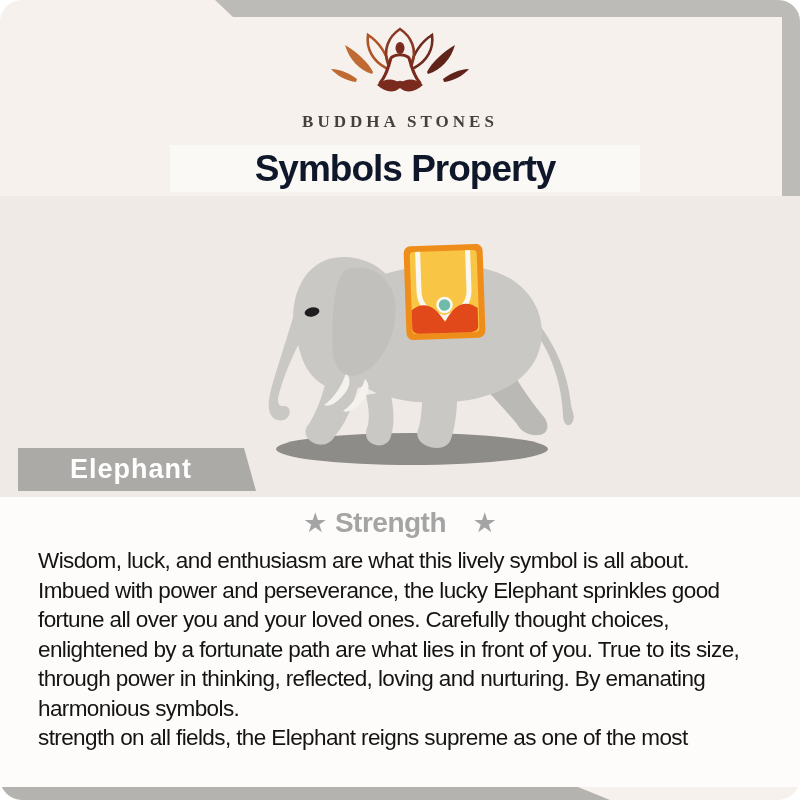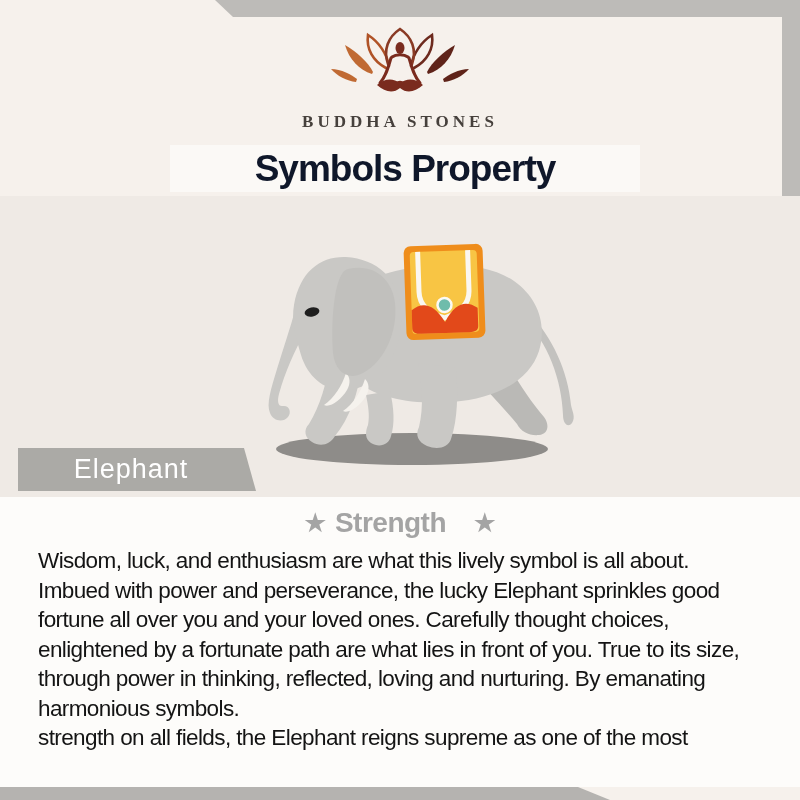--- a/index.html
+++ b/index.html
@@ -2,20 +2,21 @@
 <html><head>
 <meta charset="utf-8">
 <style>
   html,body { margin:0; padding:0; }
   .page {
     position: relative;
     width: 800px; height: 800px;
     background: #f6f1ec;
     overflow: hidden;
     font-family: "Liberation Sans", sans-serif;
+    border-radius: 22px;
   }
   .abs { position: absolute; }
 
   
   .band-top    { left:0; top:0; width:800px; height:17px; background:#bdbbb8;
                  clip-path: polygon(215px 0, 800px 0, 800px 17px, 233px 17px); }
   .strip-right { left:782px; top:0; width:18px; height:604px; background:#bdbbb8;
                  clip-path: polygon(0 0, 18px 0, 18px 604px, 0 585px); }
   .strip-left  { left:0; top:197px; width:18px; height:300px; background:#a5a3a0;
                  clip-path: polygon(0 0, 18px 22px, 18px 300px, 0 300px); }
@@ -44,21 +45,21 @@
 
   .elephant-art { left:220px; top:225px; width:360px; height:245px; }
 
   
   .name-band {
     left:18px; top:448px; width:238px; height:43px; background:#abaaa6;
     clip-path: polygon(0 0, 226px 0, 238px 43px, 0 43px);
     display:flex; align-items:center; justify-content:center;
   }
   .name-band span {
-    font-size:27px; font-weight:400; letter-spacing:1px; color:#ffffff;
+    font-size:27px; font-weight:700; letter-spacing:1px; color:#ffffff;
     padding-right:12px;
     text-align:right;
   }
 
   
   .text-panel { left:0; top:497px; width:800px; height:290px; background:#fdfcfa; }
 
   .traits-row {
     left:0; top:505px; width:800px; display:flex; justify-content:center;
     gap:28px; color:#a4a4a4; font-weight:700;

